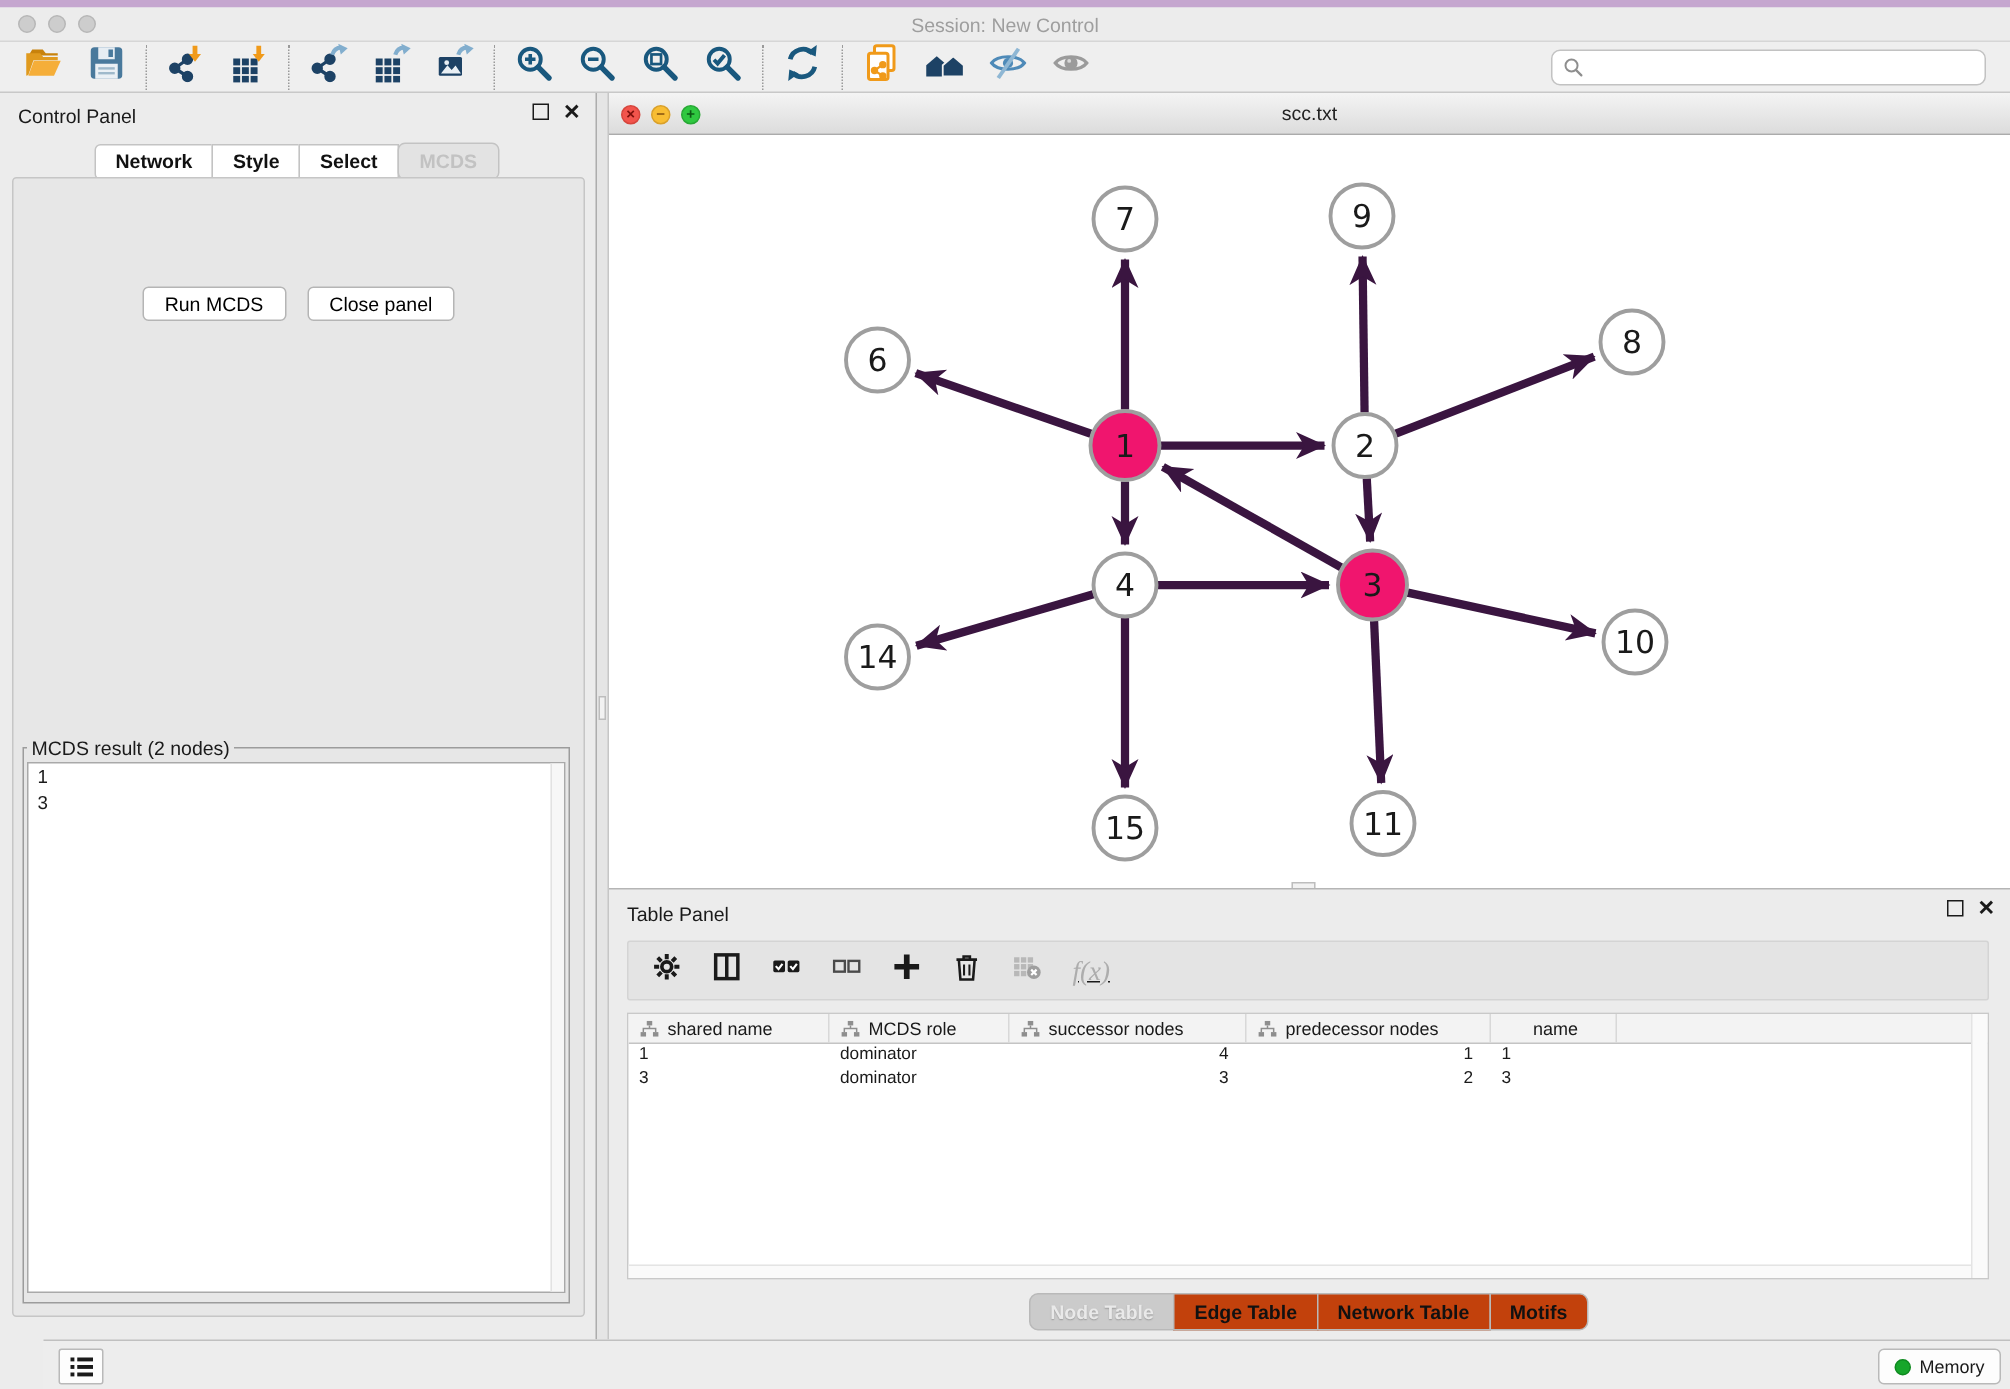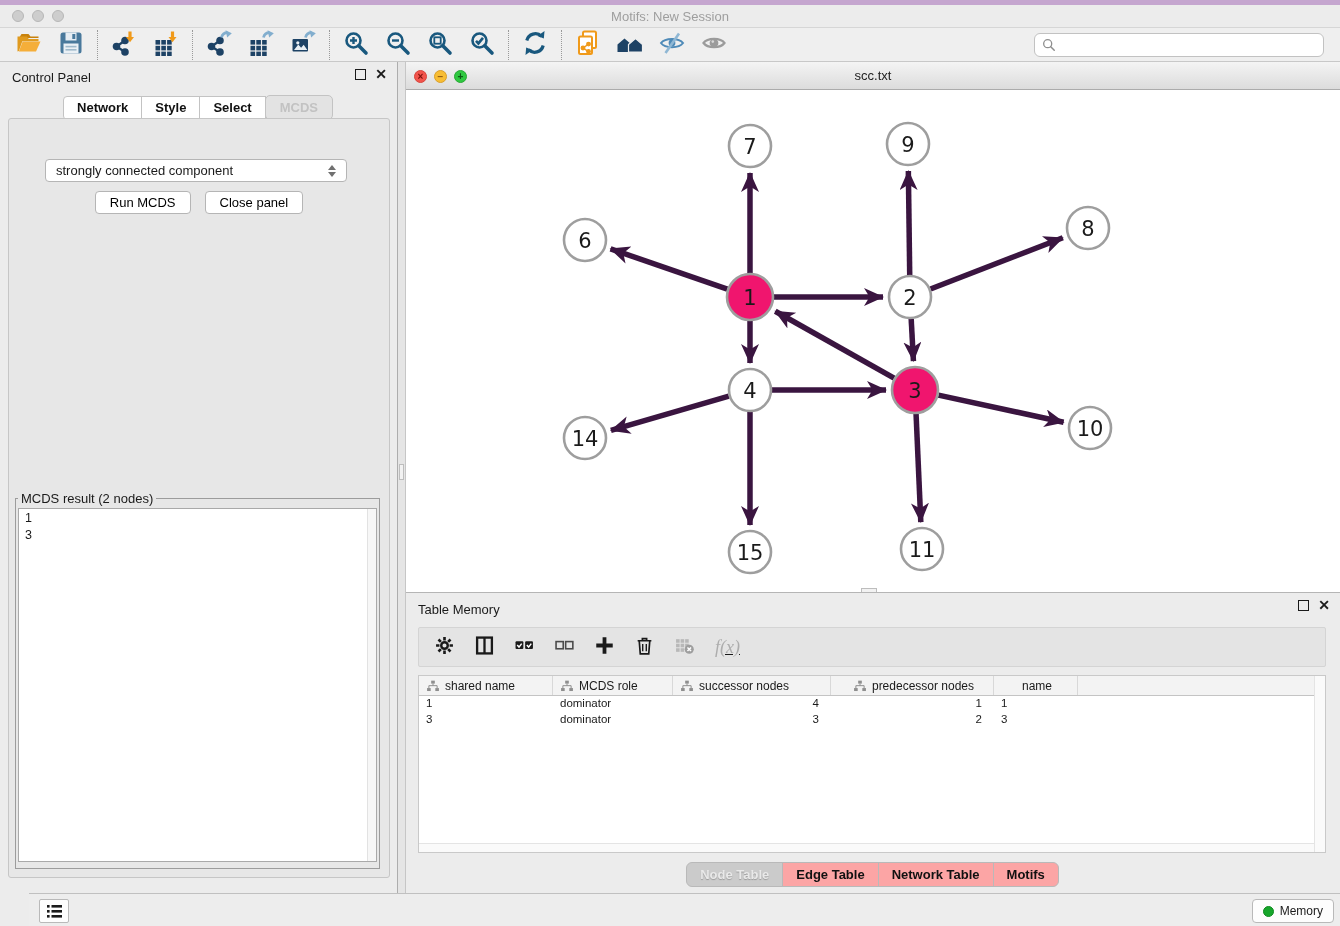--- a/index.html
+++ b/index.html
@@ -87,21 +87,21 @@
   .tp-table { position:absolute; left:12px; right:14px; top:82px; height:178px; background:#fff; border:1px solid #C9C9C9; overflow:hidden; }
   .col-headers { display:flex; height:20px; border-bottom:1px solid #C4C4C4; background:#F3F3F3; }
   .col-h { display:flex; align-items:center; gap:5px; font-size:12px; padding:0 4px 0 7px; border-right:1px solid #D8D8D8; }
   .col-h.center { justify-content:center; }
   .t-row { display:flex; height:16px; font-size:11.5px; }
   .t-cell { padding:1px 12px 0 7px; overflow:hidden; white-space:nowrap; }
   .t-cell.right { text-align:right; }
   .t-scroll-v { position:absolute; right:0; top:0; bottom:0; width:11px; background:#FAFAFA; border-left:1px solid #E4E4E4; }
   .t-scroll-h { position:absolute; left:0; right:11px; bottom:0; height:9px; background:#FAFAFA; border-top:1px solid #E4E4E4; }
   .bottom-tabs { position:absolute; left:0; right:0; bottom:6px; display:flex; justify-content:center; }
-  .b-tab { font-size:13px; font-weight:bold; padding:4px 13px; background:#fca5a5; border:1px solid #B9B9B9; margin-left:-1px; color:#111; }
+  .b-tab { font-size:13px; font-weight:bold; padding:4px 13px; background:#c2410c; border:1px solid #B9B9B9; margin-left:-1px; color:#111; }
   .b-tab:first-child { border-top-left-radius:6px; border-bottom-left-radius:6px; }
   .b-tab:last-child { border-top-right-radius:6px; border-bottom-right-radius:6px; }
   .b-tab.active { background:#CBCBCB; color:#E9E9E9; text-shadow:0 1px 1px #9a9a9a; }
 
   
   .statusbar { position:absolute; left:0; right:0; bottom:0; height:33px; background:#EDEDED; border-top:1px solid #C0C0C0;margin-left:29px; }
   .list-btn { position:absolute; left:10px; top:5px; width:30px; height:24px; background:#FDFDFD; border:1px solid #B9B9B9;
               border-radius:2px; display:flex; align-items:center; justify-content:center; }
   .memory-btn { position:absolute; right:6px; top:5px; height:24px; background:#FDFDFD; border:1px solid #B9B9B9;
                 border-radius:4px; display:flex; align-items:center; gap:6px; padding:0 10px; font-size:12px; }
@@ -111,21 +111,21 @@
 <body>
 
 <div class="deco-strip"></div>
 
 <div class="titlebar">
   <div class="lights">
     <span class="light"></span>
     <span class="light"></span>
     <span class="light"></span>
   </div>
-  <div class="title-text">Motifs: New Session</div>
+  <div class="title-text">Session: New Control</div>
 </div>
 
 <div class="toolbar">
   <div id="toolbar-groups" style="display:flex;align-items:center;">
       <span class="tool-btn">
         <span><svg width="26" height="26" viewBox="0 0 26 26">
             <path d="M3 8l2.5-4h7l2 2.5h8V8z" fill="#C8820C"></path>
             <path d="M1.5 21.5V6.5h9.3l2 2.5h9.7v2.2H6.3L2.9 21z" fill="#E09A1E"></path>
             <path d="M6.6 11.5h17.9L20 21.5H2.9z" fill="#F5AE39"></path>
           </svg></span>
@@ -294,27 +294,20 @@
       <span class="close-btn">✕</span>
     </div>
   </div>
   <div class="cp-tabs" id="cp-tabs">
       <span class="cp-tab">Network</span>
       <span class="cp-tab">Style</span>
       <span class="cp-tab">Select</span>
       <span class="cp-tab gray">MCDS</span>
     </div>
   <div class="cp-box">
-    <div class="select">
-      <span>strongly connected component</span>
-      <span class="stepper">
-          <i class="up"></i>
-          <i class="dn"></i>
-        </span>
-    </div>
     <div class="btn-row">
       <button class="push-btn">Run MCDS</button>
       <button class="push-btn">Close panel</button>
     </div>
     <fieldset class="mcds">
       <legend>MCDS result (2 nodes)</legend>
       <div style="position:relative;height:calc(100% - 4px);">
         <div class="result-text">1
 3</div>
         <div class="result-scroll"></div>
@@ -380,21 +373,21 @@
         <text x="344" y="469.5" text-anchor="middle" font-size="21" fill="#1A1A1A" font-family="&quot;DejaVu Sans&quot;, sans-serif">15</text>
         <circle cx="516" cy="459" r="21" fill="#FFFFFF" stroke="#9E9E9E" stroke-width="2.6"></circle>
         <text x="516" y="466.5" text-anchor="middle" font-size="21" fill="#1A1A1A" font-family="&quot;DejaVu Sans&quot;, sans-serif">11</text>
       </svg>
     <div class="h-handle"></div>
   </div>
 </div>
 
 <div class="table-panel">
   <div class="tp-header">
-    <div class="tp-title">Table Memory</div>
+    <div class="tp-title">Table Panel</div>
     <div class="win-btns">
       <span class="float-btn"></span>
       <span class="close-btn">✕</span>
     </div>
   </div>
   <div class="tp-toolbar" id="tp-toolbar">
       <span class="tp-tool">
         <span><svg width="19" height="19" viewBox="0 0 18 18">
             <circle cx="9" cy="9" r="3.1" fill="none" stroke="#1A1A1A" stroke-width="2.3"></circle>
             <g stroke="#1A1A1A" stroke-width="2.5">
@@ -481,21 +474,21 @@
           <svg width="14" height="12" viewBox="0 0 17 14">
             <g fill="#8E8E8E">
               <rect x="6.3" y="0.5" width="4.4" height="3.6"></rect>
               <rect x="1.3" y="9.5" width="4.4" height="3.6"></rect>
               <rect x="11.3" y="9.5" width="4.4" height="3.6"></rect>
             </g>
             <path d="M8.5 4.1v2.5M3.5 9.5V6.6h10v2.9" stroke="#8E8E8E" fill="none" stroke-width="1.2"></path>
           </svg>
           <span>successor nodes</span>
         </div>
-        <div class="col-h" style="width: 163px; justify-content: center;">
+        <div class="col-h" style="width: 163px;">
           <svg width="14" height="12" viewBox="0 0 17 14">
             <g fill="#8E8E8E">
               <rect x="6.3" y="0.5" width="4.4" height="3.6"></rect>
               <rect x="1.3" y="9.5" width="4.4" height="3.6"></rect>
               <rect x="11.3" y="9.5" width="4.4" height="3.6"></rect>
             </g>
             <path d="M8.5 4.1v2.5M3.5 9.5V6.6h10v2.9" stroke="#8E8E8E" fill="none" stroke-width="1.2"></path>
           </svg>
           <span>predecessor nodes</span>
         </div>

